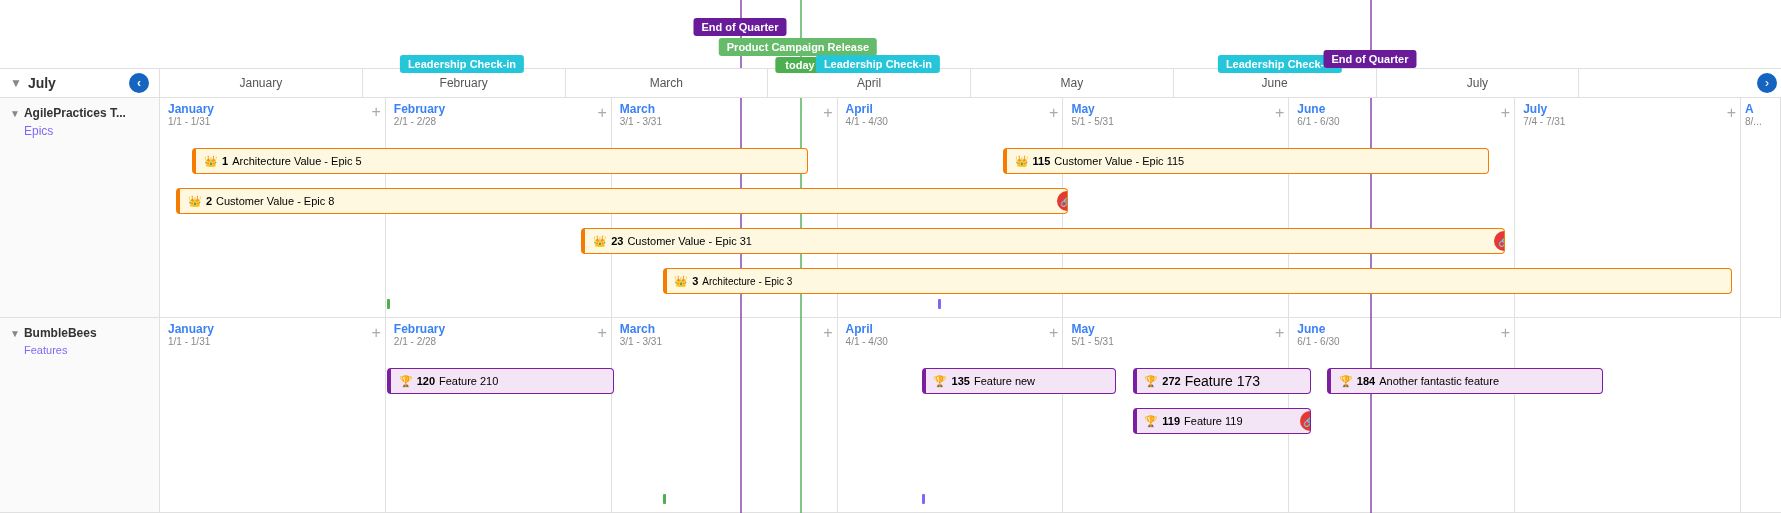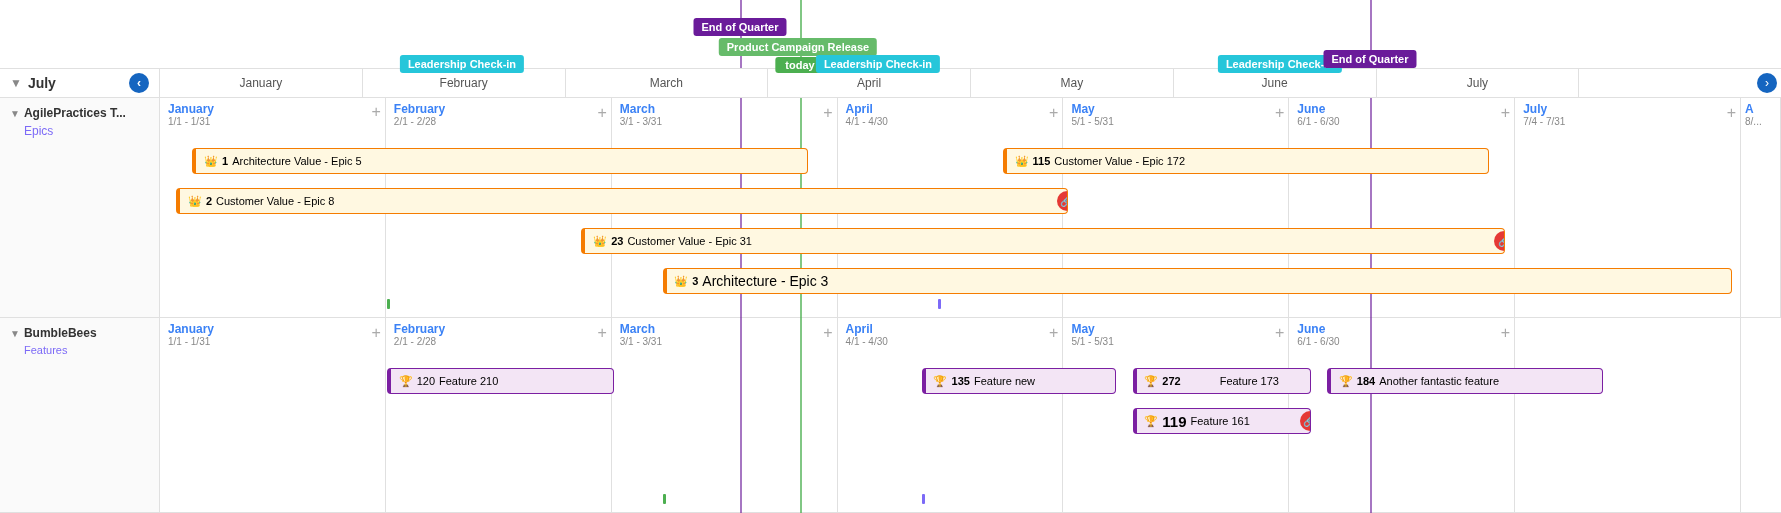--- a/index.html
+++ b/index.html
@@ -148,41 +148,41 @@
 
       <div style="position:absolute; top:50px; left:2%; width:38%; height:26px; background:#fff8e1; border:1.5px solid #f57c00; border-left:4px solid #f57c00; border-radius:4px; display:flex; align-items:center; padding:0 8px; overflow:hidden; z-index:5; cursor:pointer;">
         <span style="margin-right:4px; font-size:11px;">👑</span>
         <span style="margin-right:4px; font-weight:700; font-size:11px;">1</span>
         <span style="font-size:11px;">Architecture Value - Epic 5</span>
       </div>
 
       <div style="position:absolute; top:50px; left:52%; width:30%; height:26px; background:#fff8e1; border:1.5px solid #f57c00; border-left:4px solid #f57c00; border-radius:4px; display:flex; align-items:center; padding:0 8px; overflow:hidden; z-index:5; cursor:pointer;">
         <span style="margin-right:4px; font-size:11px;">👑</span>
         <span style="margin-right:4px; font-weight:700; font-size:11px;">115</span>
-        <span style="font-size:11px;">Customer Value - Epic 172</span>
+        <span style="font-size:11px;">Customer Value - Epic 115</span>
       </div>
 
       <div style="position:absolute; top:90px; left:1%; width:55%; height:26px; background:#fff8e1; border:1.5px solid #f57c00; border-left:4px solid #f57c00; border-radius:4px; display:flex; align-items:center; padding:0 8px; overflow:hidden; z-index:5; cursor:pointer;">
         <span style="margin-right:4px; font-size:11px;">👑</span>
         <span style="margin-right:4px; font-weight:700; font-size:11px;">2</span>
         <span style="font-size:11px;">Customer Value - Epic 8</span>
         <div style="position:absolute; right:-10px; top:50%; transform:translateY(-50%); background:#e53935; border-radius:50%; width:20px; height:20px; display:flex; align-items:center; justify-content:center; color:#fff; font-size:10px;">🔗</div>
       </div>
 
       <div style="position:absolute; top:130px; left:26%; width:57%; height:26px; background:#fff8e1; border:1.5px solid #f57c00; border-left:4px solid #f57c00; border-radius:4px; display:flex; align-items:center; padding:0 8px; overflow:hidden; z-index:5; cursor:pointer;">
         <span style="margin-right:4px; font-size:11px;">👑</span>
         <span style="margin-right:4px; font-weight:700; font-size:11px;">23</span>
         <span style="font-size:11px;">Customer Value - Epic 31</span>
         <div style="position:absolute; right:-10px; top:50%; transform:translateY(-50%); background:#e53935; border-radius:50%; width:20px; height:20px; display:flex; align-items:center; justify-content:center; color:#fff; font-size:10px;">🔗</div>
       </div>
 
       <div style="position:absolute; top:170px; left:31%; width:66%; height:26px; background:#fff8e1; border:1.5px solid #f57c00; border-left:4px solid #f57c00; border-radius:4px; display:flex; align-items:center; padding:0 8px; overflow:hidden; z-index:5; cursor:pointer;">
         <span style="margin-right:4px; font-size:11px;">👑</span>
         <span style="margin-right:4px; font-weight:700; font-size:11px;">3</span>
-        <span style="font-size:14px;">Architecture - Epic 3</span>
+        <span style="font-size:10px;">Architecture - Epic 3</span>
       </div>
 
       <div style="position:absolute; bottom:8px; left:14%; width:3px; height:10px; background:#4caf50; border-radius:1px;"></div>
       <div style="position:absolute; bottom:8px; left:48%; width:3px; height:10px; background:#7c6af7; border-radius:1px;"></div>
     </div>
   </div>
 
   <div style="position:absolute; top:318px; left:0; right:0; height:195px; display:flex; border-bottom:1px solid #e0e0e0;">
 
     <div style="width:160px; min-width:160px; border-right:1px solid #e0e0e0; padding:8px 10px; background:#fafafa;">
@@ -245,46 +245,46 @@
 
       <div style="flex:1; border-right:1px solid #e0e0e0; position:relative;">
         <div style="padding:4px 8px;">
           <div style="font-weight:600; color:#3b82f6; font-size:12px;"></div>
         </div>
       </div>
       <div style="width:40px;"></div>
 
       <div style="position:absolute; top:50px; left:14%; width:14%; height:26px; background:#f3e5f5; border:1.5px solid #7b1fa2; border-left:4px solid #7b1fa2; border-radius:4px; display:flex; align-items:center; padding:0 8px; overflow:hidden; z-index:5; cursor:pointer;">
         <span style="margin-right:4px; font-size:11px;">🏆</span>
-        <span style="margin-right:4px; font-weight:400; font-size:11px;">120</span>
+        <span style="margin-right:4px; font-weight:700; font-size:11px;">120</span>
         <span style="font-size:11px;">Feature 210</span>
       </div>
 
       <div style="position:absolute; top:50px; left:47%; width:12%; height:26px; background:#f3e5f5; border:1.5px solid #7b1fa2; border-left:4px solid #7b1fa2; border-radius:4px; display:flex; align-items:center; padding:0 8px; overflow:hidden; z-index:5; cursor:pointer;">
         <span style="margin-right:4px; font-size:11px;">🏆</span>
         <span style="margin-right:4px; font-weight:700; font-size:11px;">135</span>
         <span style="font-size:11px;">Feature new</span>
       </div>
 
       <div style="position:absolute; top:50px; left:60%; width:11%; height:26px; background:#f3e5f5; border:1.5px solid #7b1fa2; border-left:4px solid #7b1fa2; border-radius:4px; display:flex; align-items:center; padding:0 8px; overflow:hidden; z-index:5; cursor:pointer;">
         <span style="margin-right:4px; font-size:11px;">🏆</span>
         <span style="margin-right:4px; font-weight:700; font-size:11px;">272</span>
-        <span style="font-size:11px;margin-left:35px;">Feature 173</span>
+        <span style="font-size:14px;">Feature 173</span>
       </div>
 
       <div style="position:absolute; top:50px; left:72%; width:17%; height:26px; background:#f3e5f5; border:1.5px solid #7b1fa2; border-left:4px solid #7b1fa2; border-radius:4px; display:flex; align-items:center; padding:0 8px; overflow:hidden; z-index:5; cursor:pointer;">
         <span style="margin-right:4px; font-size:11px;">🏆</span>
         <span style="margin-right:4px; font-weight:700; font-size:11px;">184</span>
         <span style="font-size:11px;">Another fantastic feature</span>
       </div>
 
       <div style="position:absolute; top:90px; left:60%; width:11%; height:26px; background:#f3e5f5; border:1.5px solid #7b1fa2; border-left:4px solid #7b1fa2; border-radius:4px; display:flex; align-items:center; padding:0 8px; overflow:hidden; z-index:5; cursor:pointer;">
         <span style="margin-right:4px; font-size:11px;">🏆</span>
-        <span style="margin-right:4px; font-weight:700; font-size:15px;">119</span>
-        <span style="font-size:11px;">Feature 161</span>
+        <span style="margin-right:4px; font-weight:700; font-size:11px;">119</span>
+        <span style="font-size:11px;">Feature 119</span>
         <div style="position:absolute; right:-10px; top:50%; transform:translateY(-50%); background:#e53935; border-radius:50%; width:20px; height:20px; display:flex; align-items:center; justify-content:center; color:#fff; font-size:10px;">🔗</div>
       </div>
 
       <div style="position:absolute; bottom:8px; left:31%; width:3px; height:10px; background:#4caf50; border-radius:1px;"></div>
       <div style="position:absolute; bottom:8px; left:47%; width:3px; height:10px; background:#7c6af7; border-radius:1px;"></div>
     </div>
   </div>
 
 </div>
 

